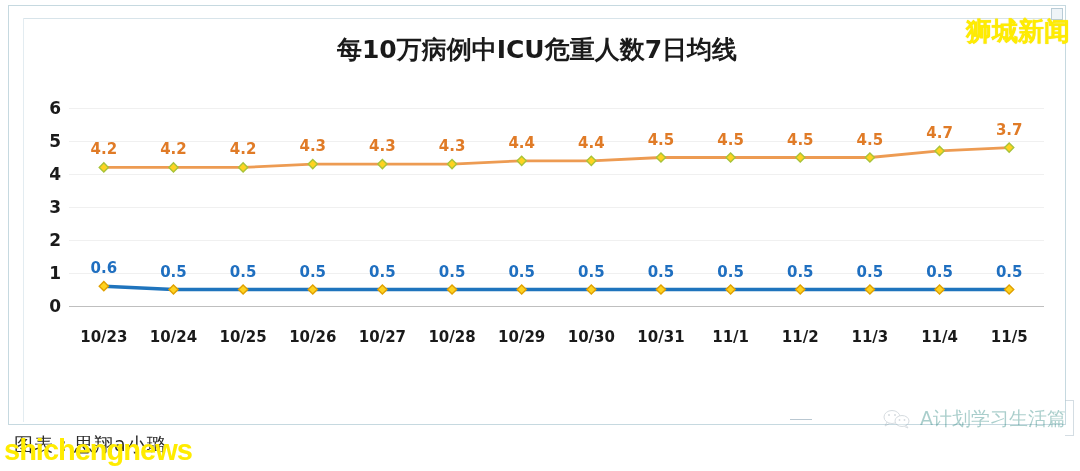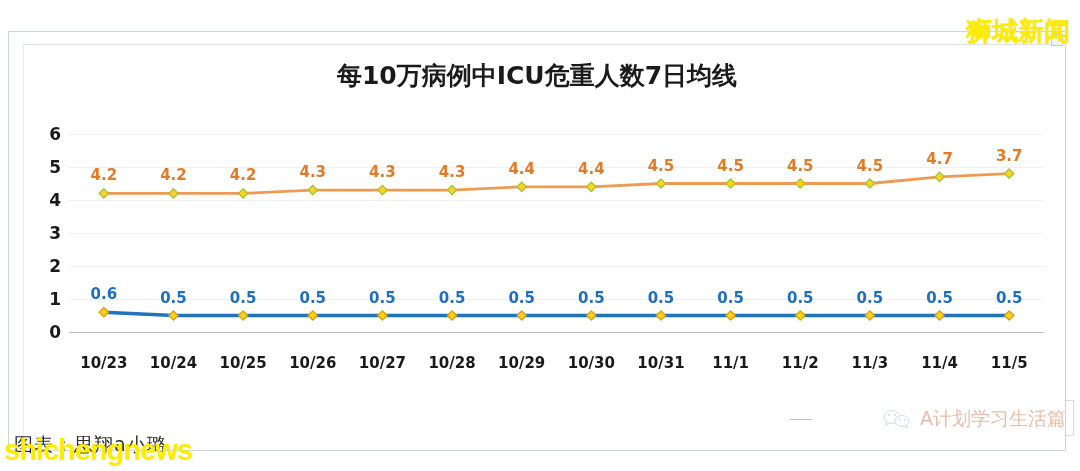--- a/index.html
+++ b/index.html
@@ -12,21 +12,20 @@
   }
 
   
   #chart-frame{
     position:absolute;
     left:8px;top:5px;
     width:1058px;height:420px;
     background:#ffffff;
     border:1px solid #c6d9e0;
     box-sizing:border-box;
-    margin-top:26px;
   }
   #frame-inner-line{
     position:absolute;left:14px;top:12px;
     width:1030px;height:1px;background:#d8e4ea;
   }
   #frame-left-line{
     position:absolute;left:14px;top:12px;
     width:1px;height:404px;background:#e3ecf1;
   }
   #resize-handle{
@@ -130,21 +129,21 @@
     font-family:"Liberation Sans",sans-serif;
     white-space:nowrap;
     letter-spacing:-1px;
   }
   #wm-wechat{
     position:absolute;right:14px;top:406px;
     display:flex;align-items:center;gap:8px;
     opacity:.35;
   }
   #wm-wechat .wtext{
-    font-size:19px;color:#c2410c;
+    font-size:19px;color:#0f766e;
     font-family:"DejaVu Sans","Liberation Sans",sans-serif;
     white-space:nowrap;
   }
   #wm-line-left{
     position:absolute;right:268px;top:419px;width:22px;height:1px;
     background:#b9c7d1;
   }
   #wm-bracket{
     position:absolute;right:6px;top:400px;width:8px;height:34px;
     border:1px solid #b9c7d1;border-left:none;opacity:.6;

